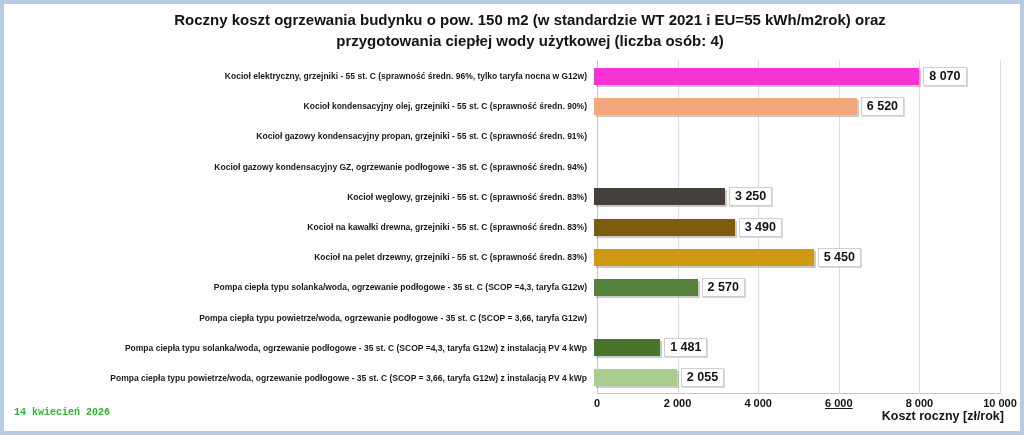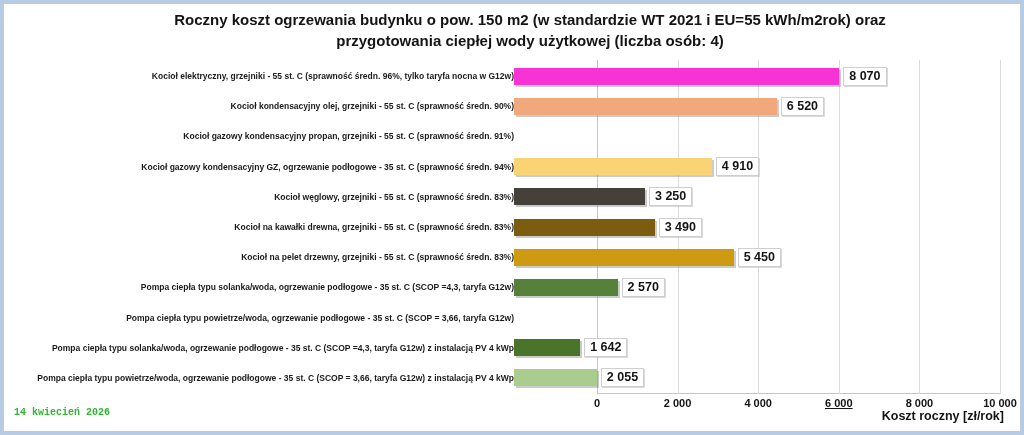--- a/index.html
+++ b/index.html
@@ -53,21 +53,22 @@
     position: absolute;
     left: 0; top: 57px;
     width: 1016px;
   }
   .bar-row {
     display: flex;
     align-items: center;
     height: 30.2px;
   }
   .cat-label {
-    width: 510px;
+    width: 590px;
+    padding-right: 7px;
     text-align: right;
     font-size: 8.5px;
     font-weight: bold;
     color: #1a1a1a;
     white-space: nowrap;
     overflow: hidden;
     flex: 0 0 auto;
   }
   .bar-area {
     position: relative;
@@ -158,24 +159,20 @@
         <div class="bar-area">
           <div class="bar" style="width: 65.2%; background: rgb(240, 168, 124);"></div>
           <div class="value-box">6 520</div>
         </div>
       </div>
       <div class="bar-row">
         <div class="cat-label">Kocioł gazowy kondensacyjny propan, grzejniki - 55 st. C (sprawność średn. 91%)</div>
       </div>
       <div class="bar-row">
         <div class="cat-label">Kocioł gazowy kondensacyjny GZ, ogrzewanie podłogowe - 35 st. C (sprawność średn. 94%)</div>
-        <div class="bar-area">
-          <div class="bar" style="width: 49.1%; background: rgb(250, 211, 117);"></div>
-          <div class="value-box">4 910</div>
-        </div>
       </div>
       <div class="bar-row">
         <div class="cat-label">Kocioł węglowy,  grzejniki - 55 st. C (sprawność średn. 83%)</div>
         <div class="bar-area">
           <div class="bar" style="width: 32.5%; background: rgb(70, 64, 58);"></div>
           <div class="value-box">3 250</div>
         </div>
       </div>
       <div class="bar-row">
         <div class="cat-label">Kocioł na kawałki drewna, grzejniki - 55 st. C (sprawność średn. 83%)</div>
@@ -198,21 +195,21 @@
           <div class="value-box">2 570</div>
         </div>
       </div>
       <div class="bar-row">
         <div class="cat-label">Pompa ciepła typu powietrze/woda, ogrzewanie podłogowe - 35 st. C (SCOP = 3,66, taryfa G12w)</div>
       </div>
       <div class="bar-row">
         <div class="cat-label">Pompa ciepła typu solanka/woda, ogrzewanie podłogowe - 35 st. C (SCOP =4,3, taryfa G12w) z instalacją PV 4 kWp</div>
         <div class="bar-area">
           <div class="bar" style="width: 16.42%; background: rgb(74, 116, 41);"></div>
-          <div class="value-box">1 642</div>
+          <div class="value-box">1 481</div>
         </div>
       </div>
       <div class="bar-row">
         <div class="cat-label">Pompa ciepła typu powietrze/woda, ogrzewanie podłogowe - 35 st. C (SCOP = 3,66, taryfa G12w) z instalacją PV 4 kWp</div>
         <div class="bar-area">
           <div class="bar" style="width: 20.55%; background: rgb(169, 205, 143);"></div>
           <div class="value-box">2 055</div>
         </div>
       </div>
     </div>

